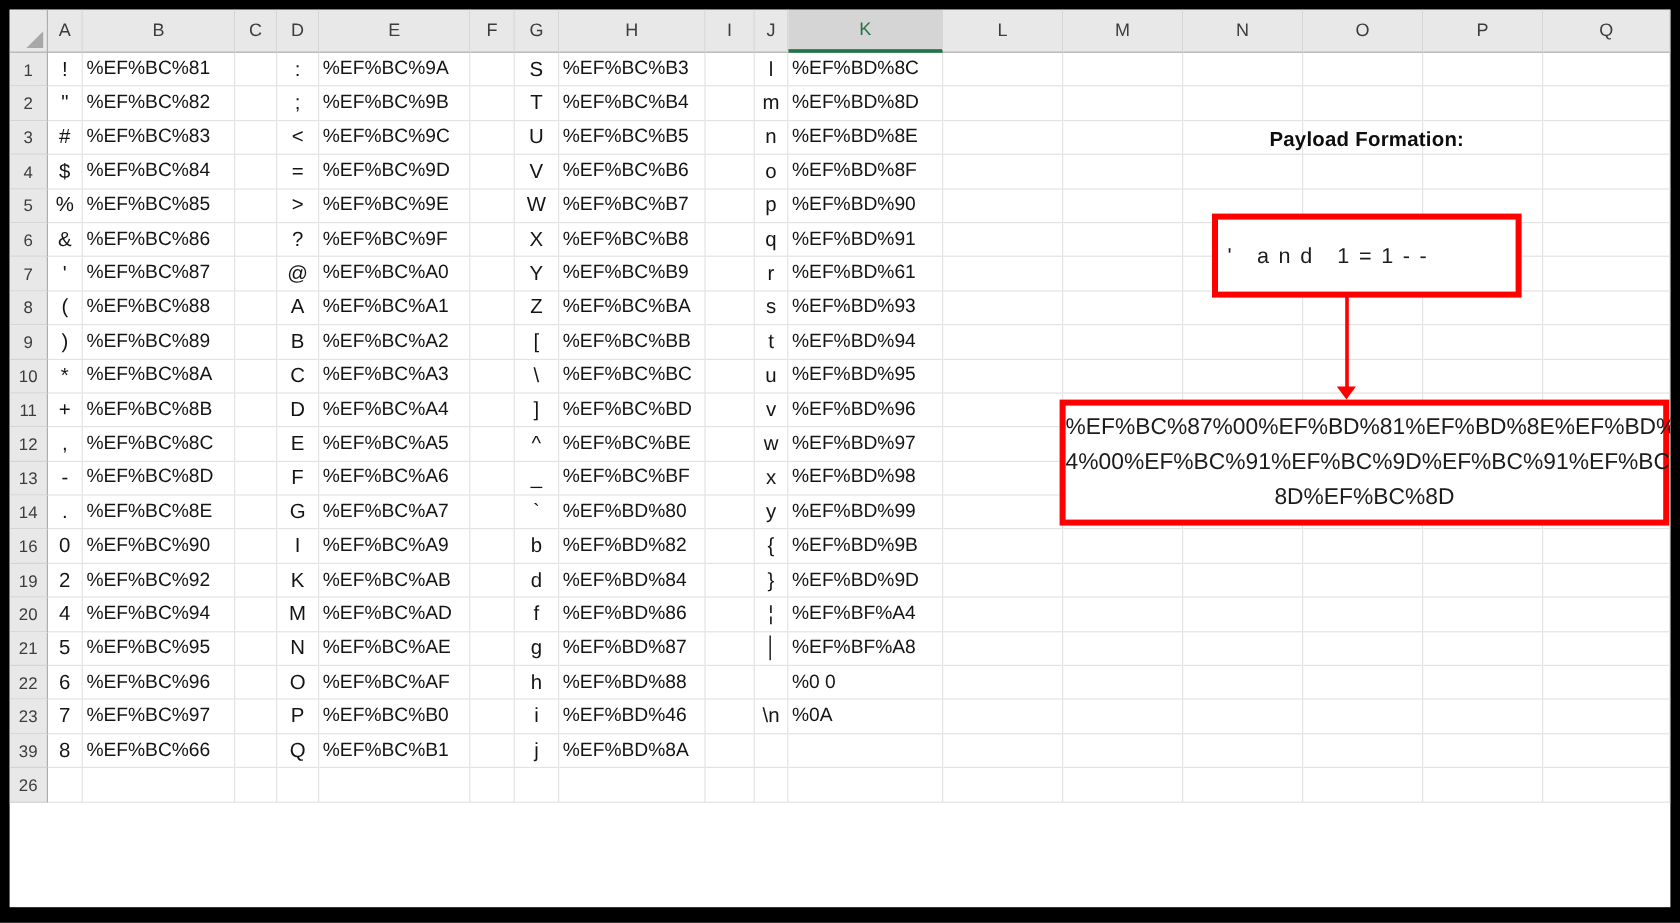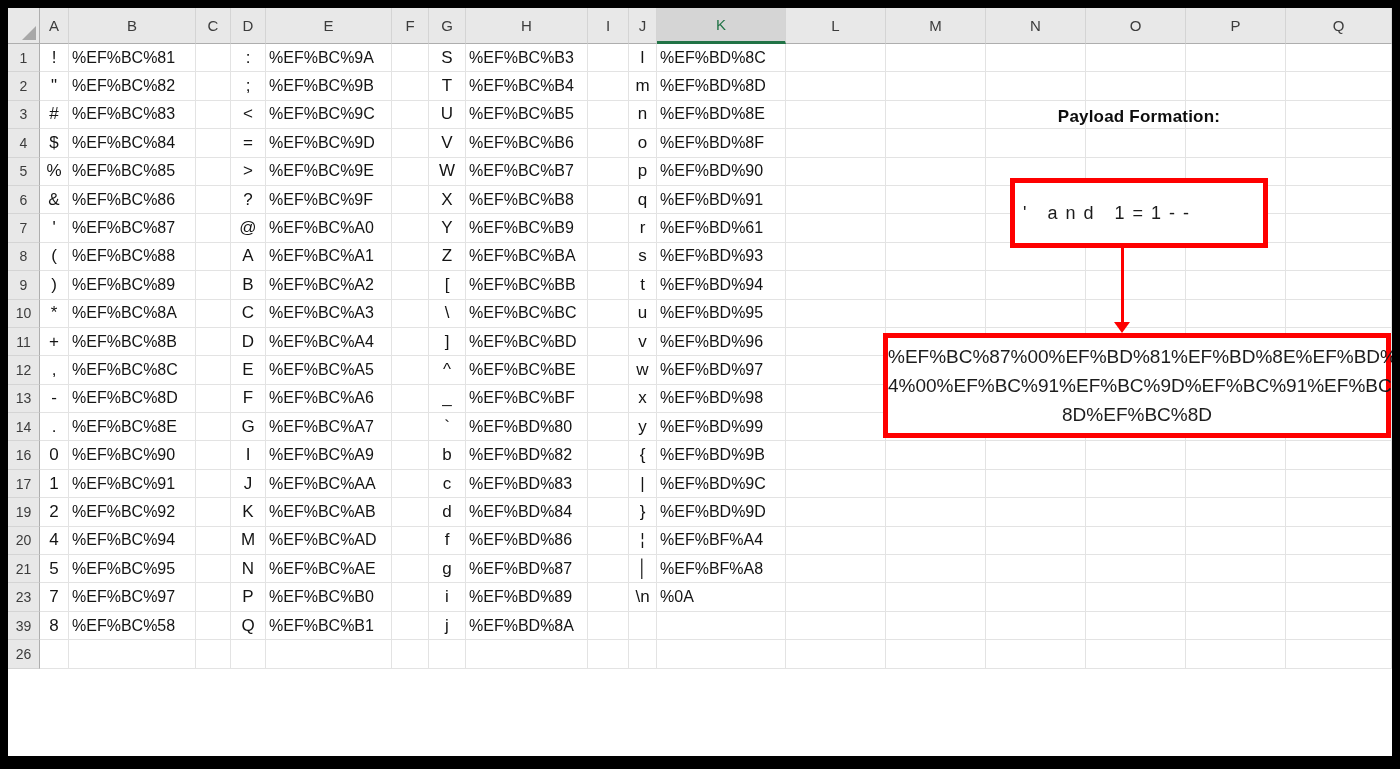--- a/index.html
+++ b/index.html
@@ -452,40 +452,20 @@
           <td class="char">{</td>
           <td class="enc">%EF%BD%9B</td>
           <td class="enc"></td>
           <td class="enc"></td>
           <td class="enc"></td>
           <td class="enc"></td>
           <td class="enc"></td>
           <td class="enc"></td>
         </tr>
         <tr>
-          <th class="rowhdr">17</th>
-          <td class="char">1</td>
-          <td class="enc">%EF%BC%91</td>
-          <td class="enc"></td>
-          <td class="char">J</td>
-          <td class="enc">%EF%BC%AA</td>
-          <td class="enc"></td>
-          <td class="char">c</td>
-          <td class="enc">%EF%BD%83</td>
-          <td class="enc"></td>
-          <td class="char">|</td>
-          <td class="enc">%EF%BD%9C</td>
-          <td class="enc"></td>
-          <td class="enc"></td>
-          <td class="enc"></td>
-          <td class="enc"></td>
-          <td class="enc"></td>
-          <td class="enc"></td>
-        </tr>
-        <tr>
           <th class="rowhdr">19</th>
           <td class="char">2</td>
           <td class="enc">%EF%BC%92</td>
           <td class="enc"></td>
           <td class="char">K</td>
           <td class="enc">%EF%BC%AB</td>
           <td class="enc"></td>
           <td class="char">d</td>
           <td class="enc">%EF%BD%84</td>
           <td class="enc"></td>
@@ -532,43 +512,63 @@
           <td class="char">│</td>
           <td class="enc">%EF%BF%A8</td>
           <td class="enc"></td>
           <td class="enc"></td>
           <td class="enc"></td>
           <td class="enc"></td>
           <td class="enc"></td>
           <td class="enc"></td>
         </tr>
         <tr>
+          <th class="rowhdr">22</th>
+          <td class="char">6</td>
+          <td class="enc">%EF%BC%96</td>
+          <td class="enc"></td>
+          <td class="char">O</td>
+          <td class="enc">%EF%BC%AF</td>
+          <td class="enc"></td>
+          <td class="char">h</td>
+          <td class="enc">%EF%BD%88</td>
+          <td class="enc"></td>
+          <td class="enc"></td>
+          <td class="enc">%0 0</td>
+          <td class="enc"></td>
+          <td class="enc"></td>
+          <td class="enc"></td>
+          <td class="enc"></td>
+          <td class="enc"></td>
+          <td class="enc"></td>
+        </tr>
+        <tr>
           <th class="rowhdr">23</th>
           <td class="char">7</td>
           <td class="enc">%EF%BC%97</td>
           <td class="enc"></td>
           <td class="char">P</td>
           <td class="enc">%EF%BC%B0</td>
           <td class="enc"></td>
           <td class="char">i</td>
-          <td class="enc">%EF%BD%89</td>
+          <td class="enc">%EF%BD%46</td>
           <td class="enc"></td>
           <td class="char">\n</td>
           <td class="enc">%0A</td>
           <td class="enc"></td>
           <td class="enc"></td>
           <td class="enc"></td>
           <td class="enc"></td>
           <td class="enc"></td>
           <td class="enc"></td>
         </tr>
         <tr>
           <th class="rowhdr">39</th>
           <td class="char">8</td>
-          <td class="enc">%EF%BC%58</td>
+          <td class="enc">%EF%BC%66</td>
           <td class="enc"></td>
           <td class="char">Q</td>
           <td class="enc">%EF%BC%B1</td>
           <td class="enc"></td>
           <td class="char">j</td>
           <td class="enc">%EF%BD%8A</td>
           <td class="enc"></td>
           <td class="enc"></td>
           <td class="enc"></td>
           <td class="enc"></td>

